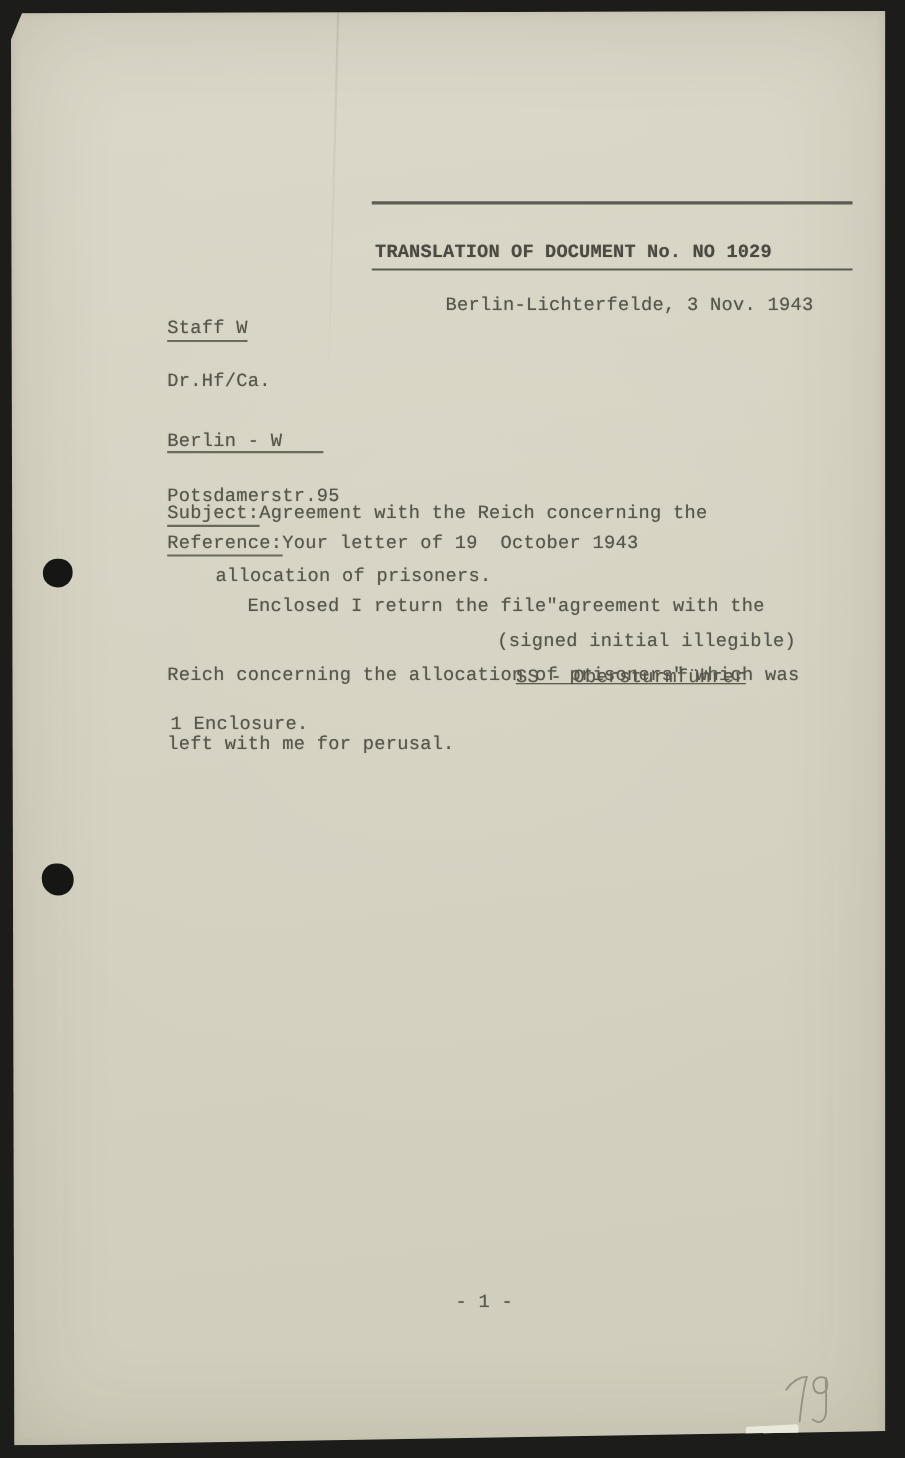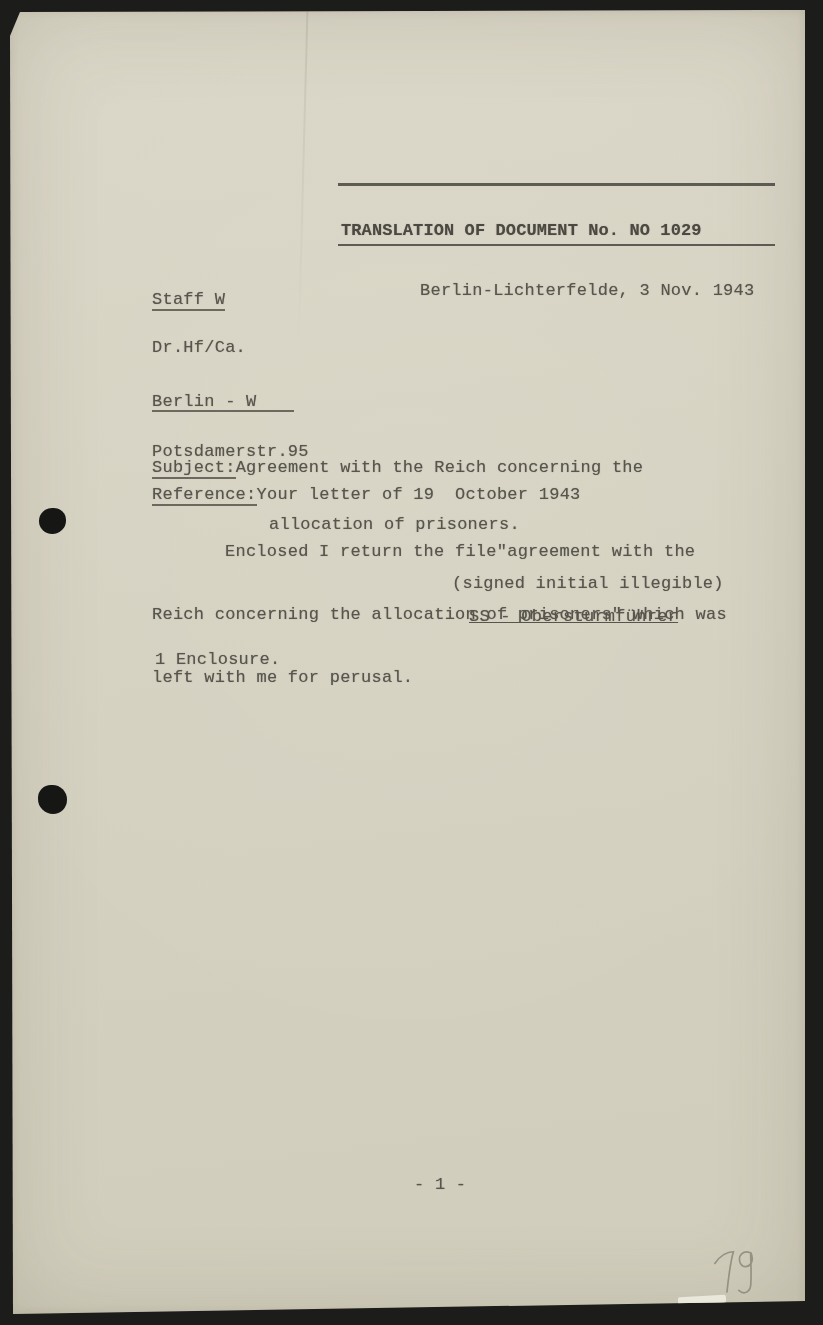--- a/index.html
+++ b/index.html
@@ -39,26 +39,26 @@
   .stamp {
     left:328px; top:173px; width:437px;
     border-top:3px solid rgba(72,70,61,0.85);
     color:#4b4941; font-weight:700; letter-spacing:0.1px;
   }
   .stamp .line {
     height:24px; line-height:21px; padding-left:3px;
     border-bottom:2px solid rgba(72,70,61,0.85);
   }
   .file-ref   { left:142px; top:250px; line-height:16px; }
-  .dateline   { left:410px; top:260px;margin-top:12px; }
+  .dateline   { left:395px; top:260px; }
   .rcpt-a     { left:142px; top:311px; line-height:18px; }
   .rcpt-b     { left:142px; top:352px; line-height:16px; }
   .subject    { left:142px; top:410px; line-height:19px; }
   .subject .txt { }
-  .subject .ind { margin-left:117px; }
+  .subject .ind { margin-left:44px; }
   .reference  { left:142px; top:476px; }
   .bodyp      { left:142px; top:489px; line-height:21px; }
   .bodyp .l1  { padding-left:73px; }
   .signed     { left:442px; top:565px; }
   .rank       { left:459px; top:598px;text-decoration:underline; }
   .encl       { left:145px; top:641px; }
   .pagenum    { left:404px; top:1166px; }
   
   .hole { position:absolute; background:#161614; }
   .hole1 { left:29px; top:498px; width:27px; height:26px; border-radius:50% 46% 52% 50%; }

